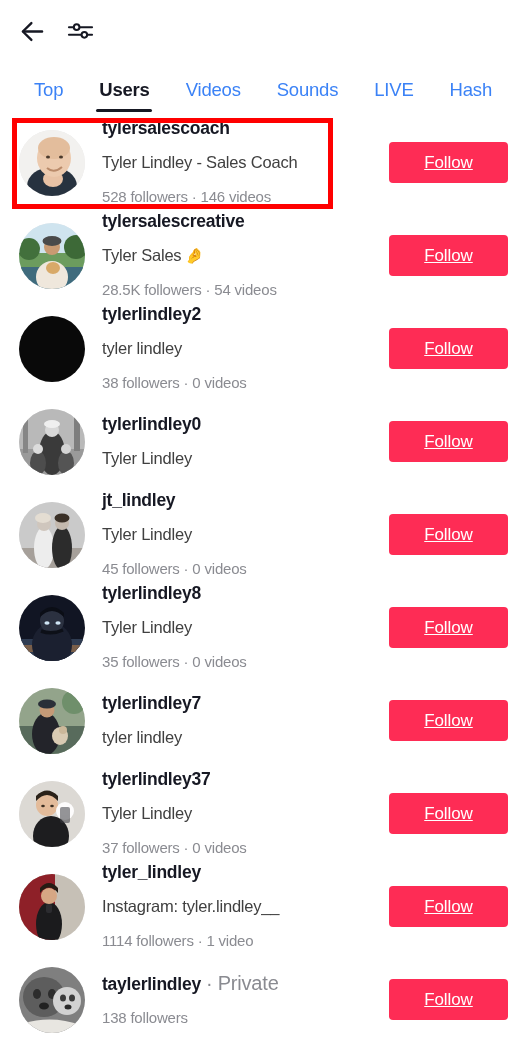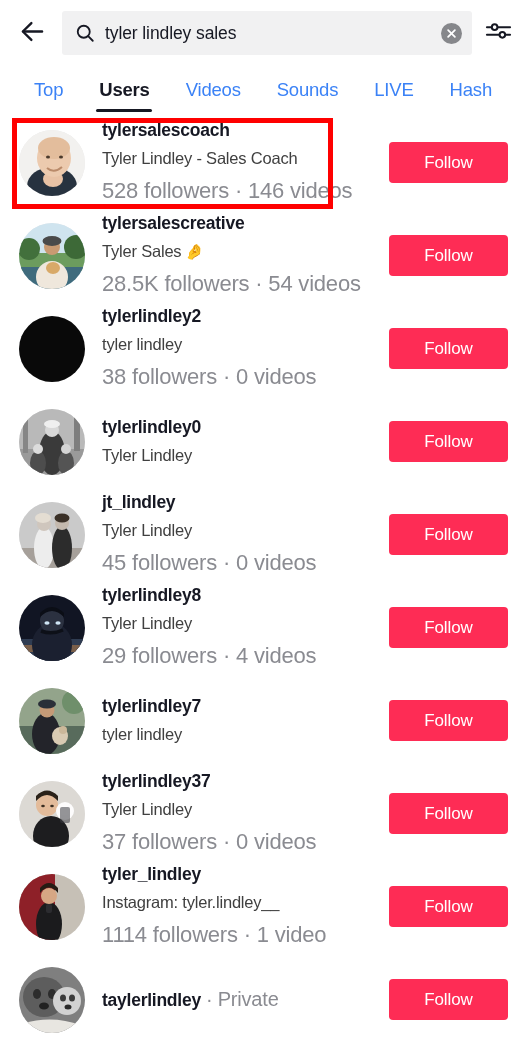--- a/index.html
+++ b/index.html
@@ -157,21 +157,21 @@
   .avatar svg { display: block; width: 100%; height: 100%; }
 
   .info {
     flex: 1 1 auto;
     min-width: 0;
     padding-left: 17px;
     padding-right: 8px;
     display: flex;
     flex-direction: column;
     justify-content: center;
-    gap: 7px;
+    gap: 13px;
   }
 
   .uname-line {
     display: flex;
     align-items: baseline;
     gap: 5px;
     white-space: nowrap;
   }
 
   .uname {
@@ -190,21 +190,21 @@
   .nickname {
     font-size: 16.5px;
     color: #404040;
     letter-spacing: -0.2px;
     white-space: nowrap;
     overflow: hidden;
     line-height: 1.32;
   }
 
   .stats {
-    font-size: 22px;
+    font-size: 15px;
     color: #8a8b91;
     letter-spacing: -0.2px;
     white-space: nowrap;
     line-height: 1.32;
   }
 
   .emoji { font-size: 15px; }
 
   .follow-btn {
     flex: 0 0 119px;
@@ -214,20 +214,21 @@
     color: #ffffff;
     border: none;
     border-radius: 4px;
     font-size: 17px;
     font-family: inherit;
     cursor: pointer;
     letter-spacing: -0.1px;
     display: flex;
     align-items: center;
     justify-content: center;
+    text-decoration: underline;
   }
 
   
   .highlight-box {
     position: absolute;
     left: 12px;
     top: 118px;
     width: 321px;
     height: 91px;
     border: 5px solid #ff0000;
@@ -244,35 +245,20 @@
 
     <div class="back-btn">
       <span>
         <svg width="27" height="27" viewBox="0 0 24 24" fill="none" stroke="#161823" stroke-width="2.1" stroke-linecap="round" stroke-linejoin="round">
           <line x1="20.5" y1="12" x2="4" y2="12"></line>
           <polyline points="11,4.5 3.4,12 11,19.5"></polyline>
         </svg>
       </span>
     </div>
 
-    <div class="search-field">
-      <span class="search-glass">
-        <svg width="20" height="20" viewBox="0 0 24 24" fill="none" stroke="#161823" stroke-width="2.2" stroke-linecap="round">
-          <circle cx="10.5" cy="10.5" r="7.2"></circle>
-          <line x1="15.8" y1="15.8" x2="21.3" y2="21.3"></line>
-        </svg>
-      </span>
-      <span class="search-text">tyler lindley sales</span>
-      <span class="clear-btn">
-        <svg width="11" height="11" viewBox="0 0 12 12" fill="none" stroke="#ffffff" stroke-width="1.9" stroke-linecap="round">
-          <line x1="2.3" y1="2.3" x2="9.7" y2="9.7"></line>
-          <line x1="9.7" y1="2.3" x2="2.3" y2="9.7"></line>
-        </svg>
-      </span>
-    </div>
 
     <div class="filter-btn">
       <span>
         <svg width="27" height="24" viewBox="0 0 28 24" fill="none" stroke="#161823" stroke-width="2.1" stroke-linecap="round">
           <line x1="2" y1="8" x2="26" y2="8"></line>
           <line x1="2" y1="16" x2="26" y2="16"></line>
           <circle cx="10" cy="8" r="2.9" fill="#ffffff"></circle>
           <circle cx="18" cy="16" r="2.9" fill="#ffffff"></circle>
         </svg>
       </span>
@@ -407,21 +393,21 @@
             <ellipse cx="28" cy="28" rx="2.6" ry="1.8" fill="#cfe6f5"></ellipse>
             <ellipse cx="39" cy="28" rx="2.6" ry="1.8" fill="#cfe6f5"></ellipse>
             <path d="M22 36 Q33 40 44 35" stroke="#0d1018" stroke-width="3.5" fill="none"></path>
           </svg>
         </div>
         <div class="info">
           <div class="uname-line">
             <span class="uname">tylerlindley8</span>
           </div>
           <div class="nickname"><span>Tyler Lindley</span></div>
-          <div class="stats">29 followers · 4 videos</div>
+          <div class="stats">35 followers · 0 videos</div>
         </div>
         <button class="follow-btn">Follow</button>
       </div>
       <div class="result-row">
         <div class="avatar">
           <svg viewBox="0 0 66 66">
             <rect width="66" height="66" fill="#93a48b"></rect>
             <rect y="38" width="66" height="28" fill="#586b5c"></rect>
             <circle cx="55" cy="14" r="12" fill="#6f8f6b"></circle>
             <ellipse cx="27" cy="46" rx="14" ry="21" fill="#23242a"></ellipse>
@@ -495,20 +481,21 @@
             <ellipse cx="53" cy="31" rx="3" ry="3.5" fill="#3b3b3b"></ellipse>
             <ellipse cx="49" cy="40" rx="3.5" ry="2.5" fill="#2a2a2a"></ellipse>
             <path d="M0 58 Q33 46 66 60 L66 66 L0 66 Z" fill="#e8e6e1"></path>
           </svg>
         </div>
         <div class="info">
           <div class="uname-line">
             <span class="uname">taylerlindley</span>
             <span class="private-tag">· Private</span>
           </div>
+          <div class="stats">138 followers</div>
         </div>
         <button class="follow-btn">Follow</button>
       </div>
     </div>
 
   <div class="highlight-box"></div>
 
 </div>
 
 </body></html>

